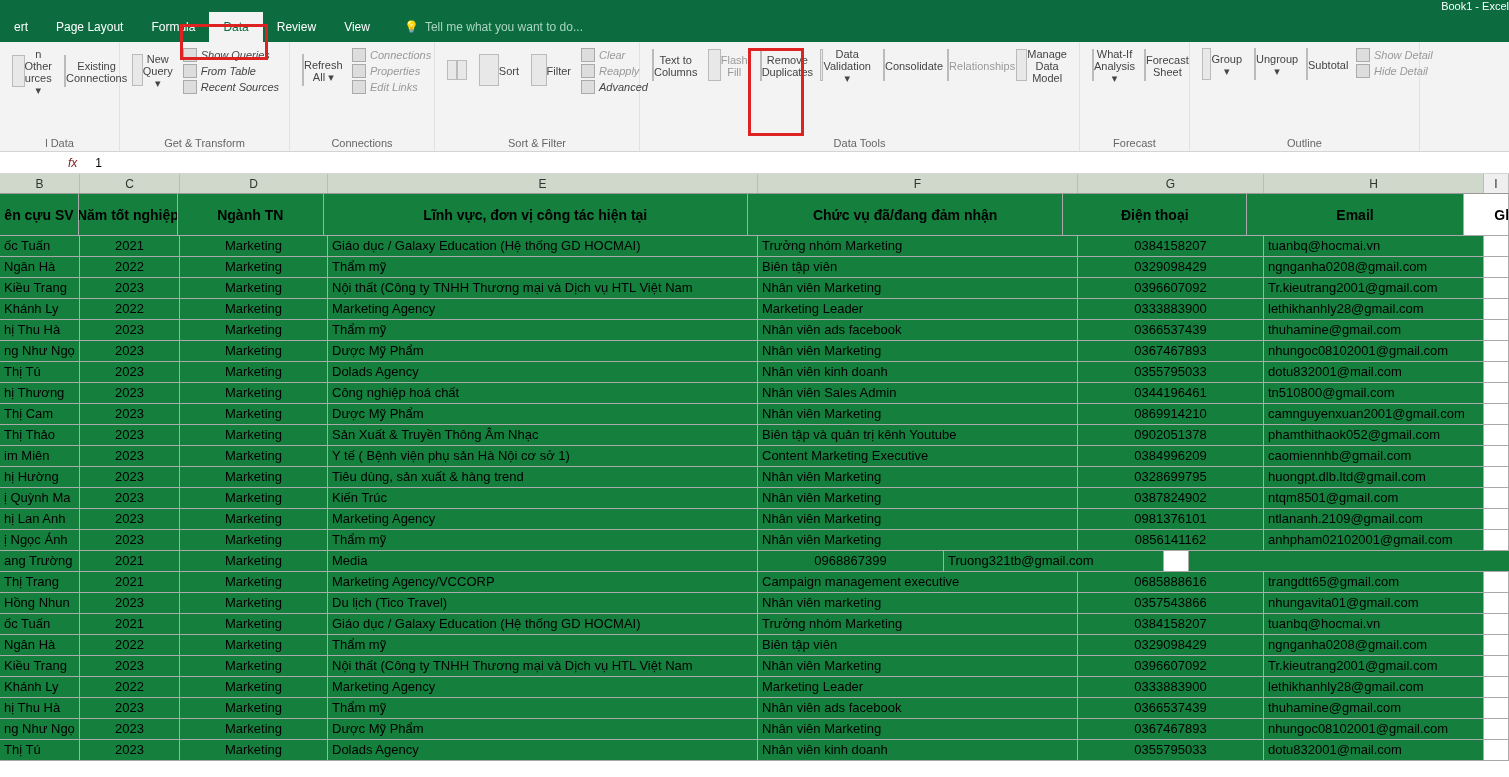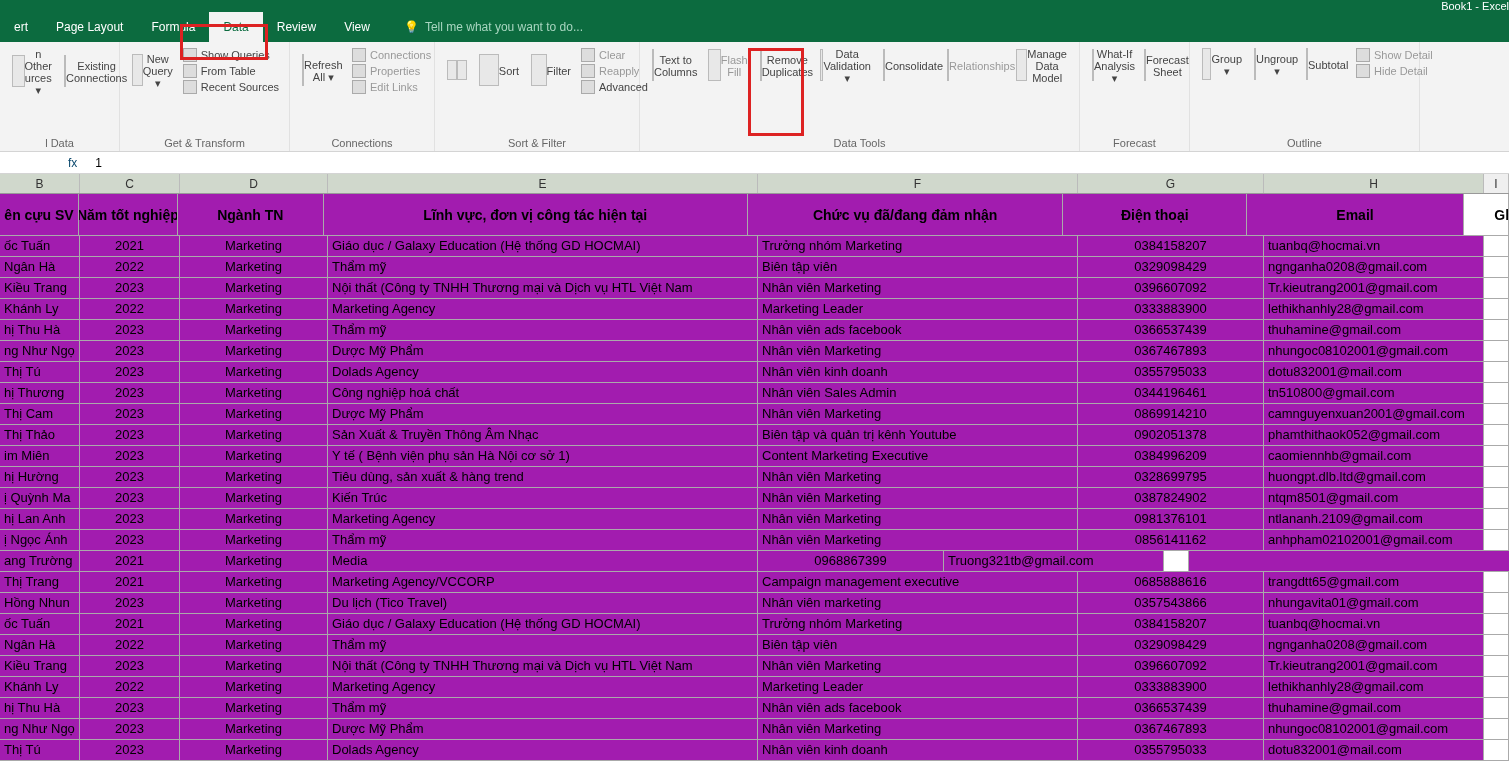--- a/index.html
+++ b/index.html
@@ -11,36 +11,36 @@
 .tell-me{display:flex;align-items:center;color:#a8d6c0;font-size:12px;margin-left:20px;}
 .tell-me-icon{margin-right:6px;}
 .ribbon{background:#f3f3f3;height:110px;border-bottom:1px solid #d4d4d4;display:flex;font-size:11px;color:#444;}
 .rgroup{border-right:1px solid #e1e1e1;padding:4px 8px 2px 8px;display:flex;flex-direction:column;justify-content:space-between;}
 .rgroup-items{display:flex;gap:4px;}
 .rgroup-label{text-align:center;font-size:11px;color:#666;padding-top:2px;}
 .big-btn{display:flex;flex-direction:row;align-items:center;justify-content:flex-start;padding:2px 4px;cursor:pointer;min-width:48px;}
 .big-btn .ico{width:32px;height:32px;background:#e8e8e8;border:1px solid #bbb;margin-bottom:2px;}
 .big-btn .lbl{font-size:11px;text-align:center;line-height:12px;}
 .small-list{display:flex;flex-direction:column;gap:2px;padding:2px;}
-.small-item{display:flex;align-items:center;gap:4px;font-size:11px;cursor:pointer;white-space:nowrap;}
+.small-item{display:flex;align-items:center;gap:4px;font-size:11px;cursor:pointer;white-space:nowrap;font-style:italic;}
 .small-item .sico{width:14px;height:14px;background:#ddd;border:1px solid #aaa;display:inline-block;}
 .highlight-data{position:absolute;border:3px solid #d22;top:24px;left:180px;width:88px;height:36px;z-index:5;pointer-events:none;}
 .highlight-remove{position:absolute;border:3px solid #d22;top:48px;left:748px;width:56px;height:88px;z-index:5;pointer-events:none;}
 .formula-bar{height:22px;border-bottom:1px solid #d4d4d4;display:flex;align-items:center;font-size:12px;}
-.fx{padding:0 10px;color:#0c4a6e;}
+.fx{padding:0 10px;color:#7f1d1d;font-style:italic;}
 .fval{padding:0 8px;}
 .grid{position:relative;}
 .colhdr{display:flex;background:#e6e6e6;border-bottom:1px solid #999;height:20px;}
 .ch{border-right:1px solid #bbb;text-align:center;font-size:12px;color:#333;line-height:20px;background:#efefef;}
 .ch.sel{background:#d0d8cc;}
 .row{display:flex;height:21px;border-bottom:1px solid #aaa;}
 .cell{border-right:1px solid #aaa;font-size:13px;padding:0 4px;line-height:20px;white-space:nowrap;overflow:hidden;}
 .hdr-row{height:42px;}
 .hdr-row .cell{display:flex;align-items:center;justify-content:center;font-weight:bold;font-size:14px;text-align:center;line-height:16px;}
-.sel{background:#a21caf;}
+.sel{background:#15803d;}
 .dis{color:#999;}
 .c-B{width:80px;}
 .c-C{width:100px;text-align:center;}
 .c-D{width:148px;text-align:center;}
 .c-E{width:430px;}
 .c-F{width:320px;}
 .c-G{width:186px;text-align:center;}
 .c-H{width:220px;}
 .c-I{width:25px;}
 .hdr-row .c-E,.hdr-row .c-F,.hdr-row .c-H{justify-content:center;}

